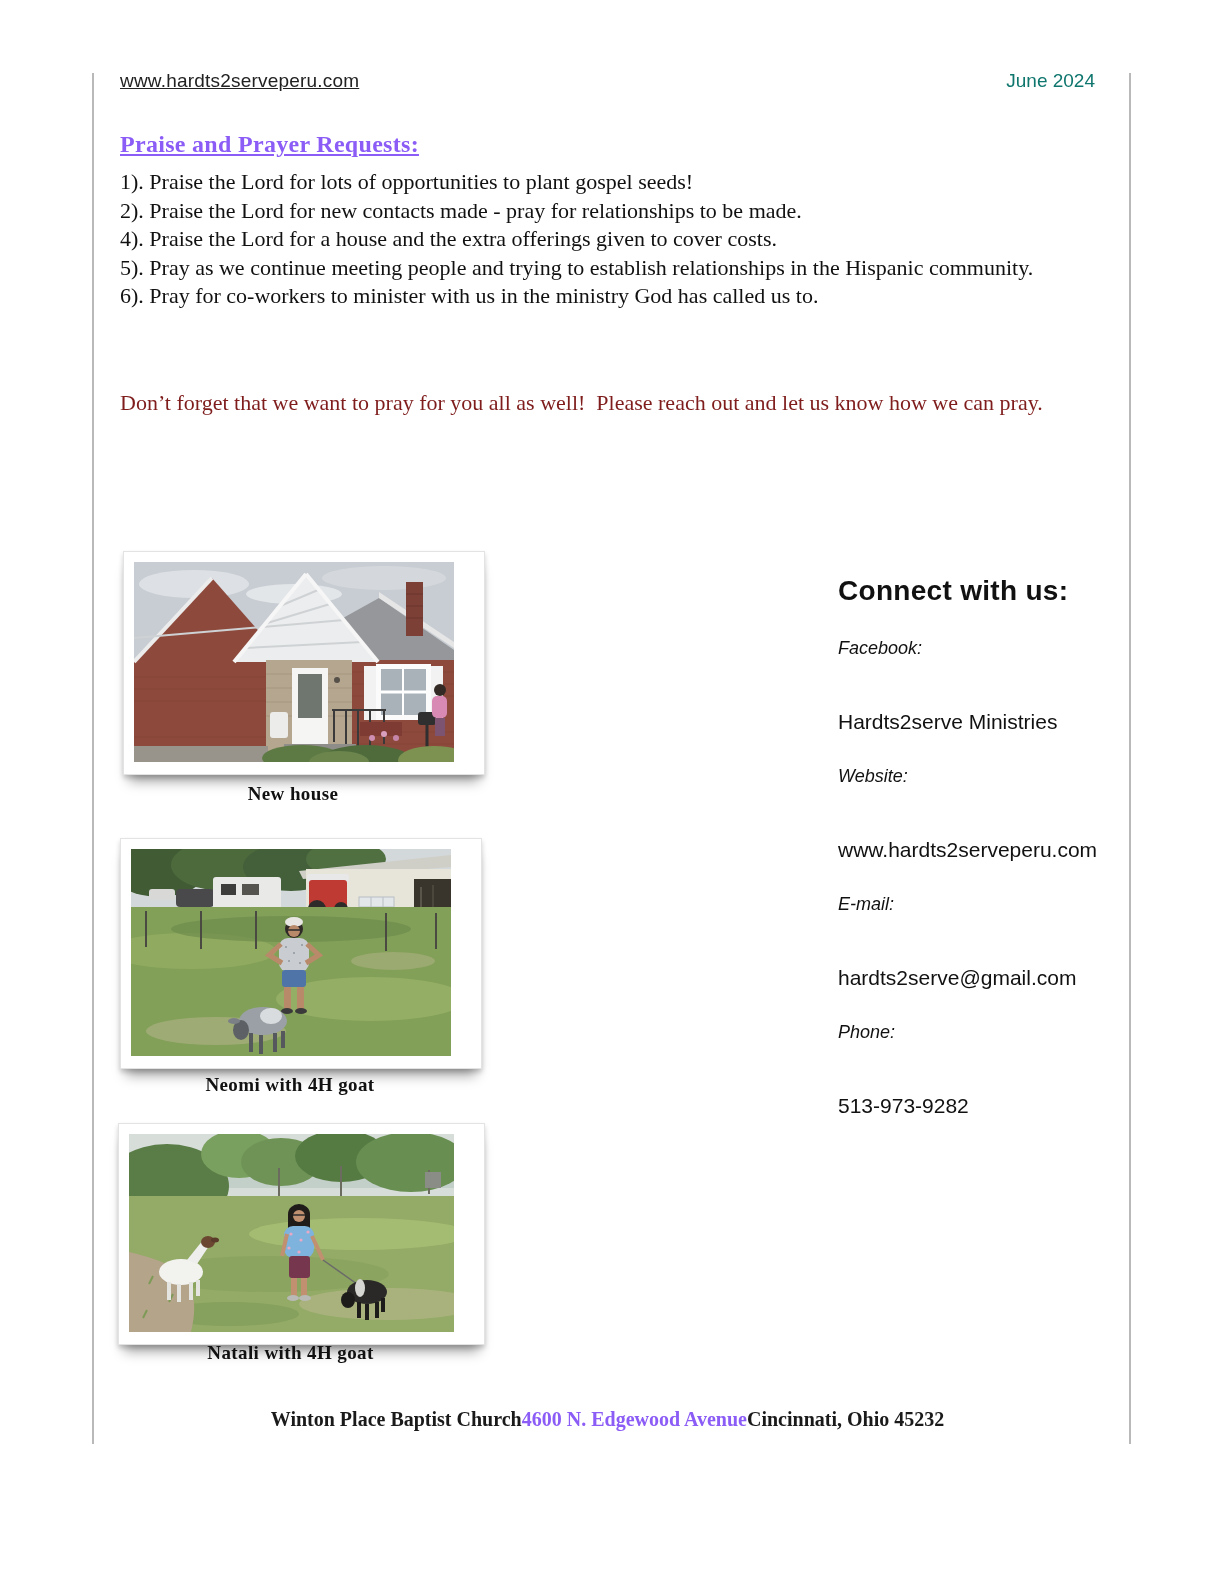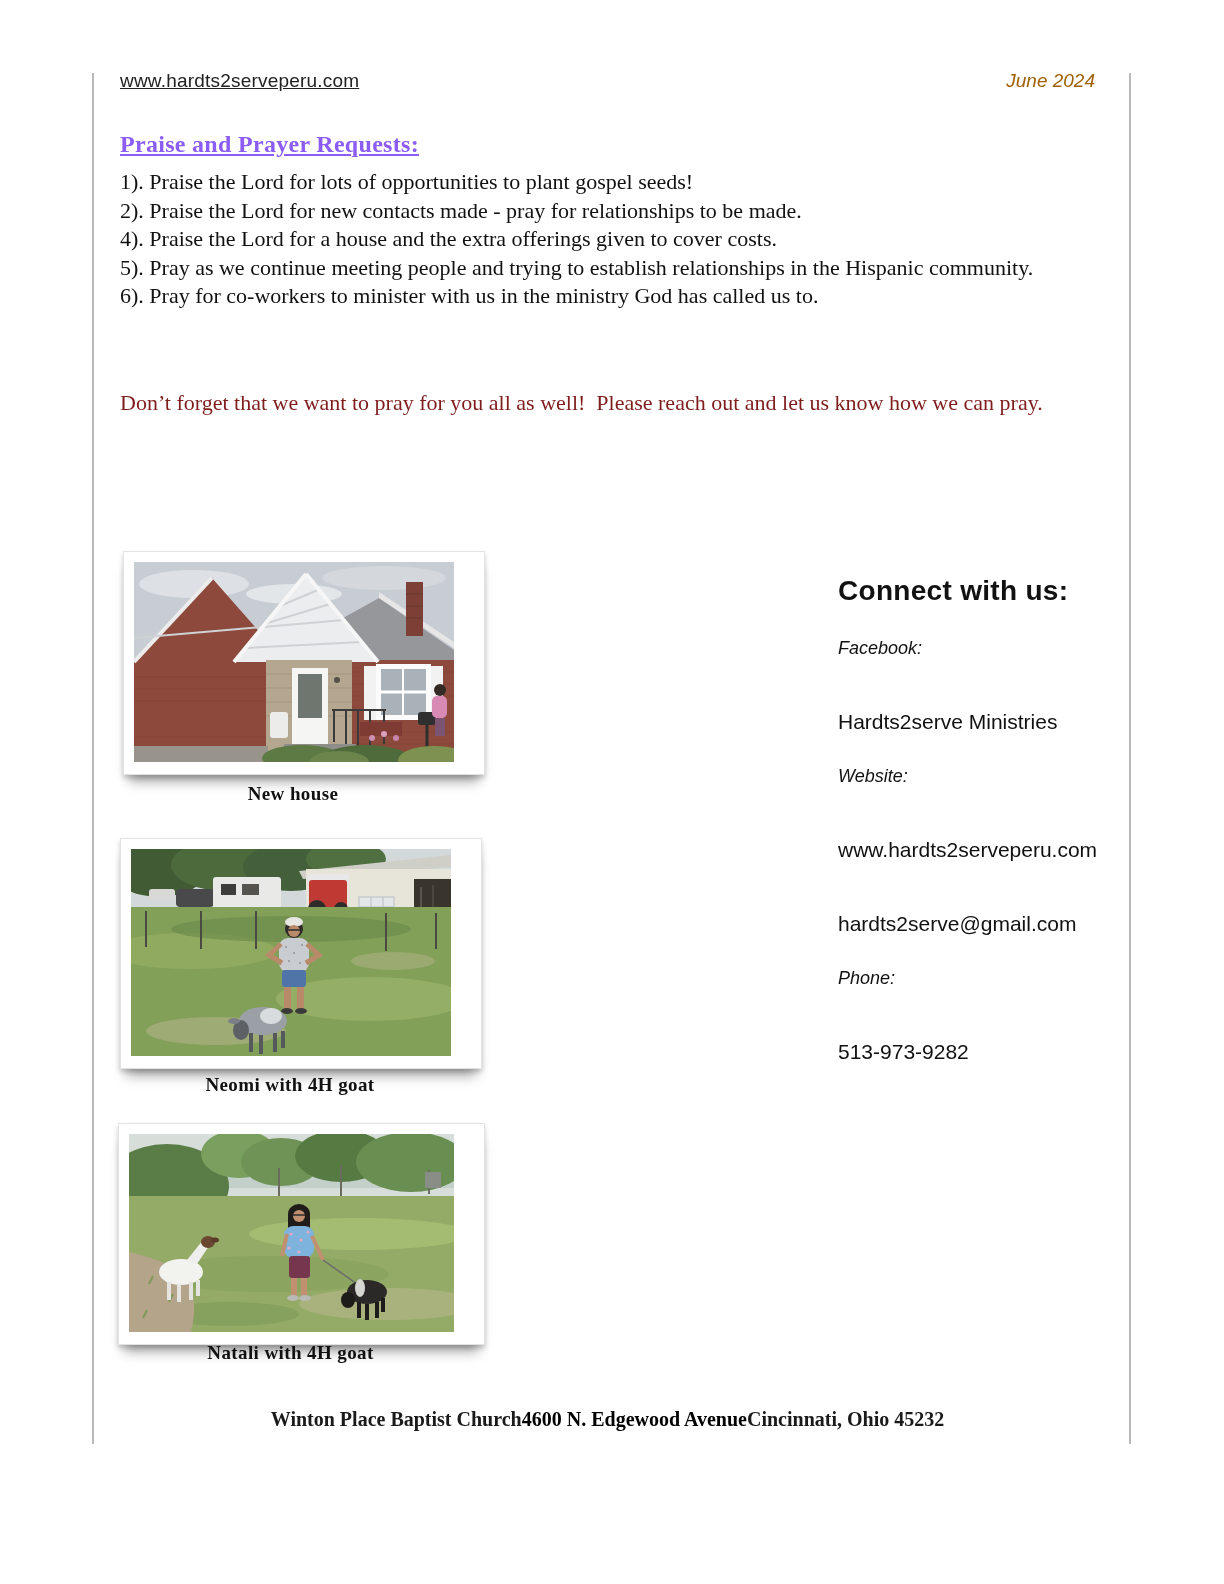--- a/index.html
+++ b/index.html
@@ -7,21 +7,21 @@
     width:1224px;height:1584px;position:relative;background:#ffffff;
     font-family:"Liberation Serif", serif;color:#1a1a1a;overflow:hidden;
   }
   .vline{position:absolute;top:73px;height:1371px;width:2px;background:#b9b9b9;}
   .vline.left{left:92px;}
   .vline.right{left:1129px;}
 
   
   .header{position:absolute;left:120px;top:70px;width:975px;display:flex;justify-content:space-between;align-items:baseline;font-family:"Liberation Sans", sans-serif;font-size:19px;color:#222;}
   .site-link{color:#222;text-decoration:underline;letter-spacing:.2px;}
-  .hdr-date{color:#a16207;font-style:italic;}
+  .hdr-date{color:#0f766e;}
 
   
   .prayer-heading{
     position:absolute;left:120px;top:131px;margin:0;
     font-size:24px;font-weight:bold;color:#8b5cf6;text-decoration:underline;
     letter-spacing:.3px;
   }
   .prayer-list{position:absolute;left:120px;top:168px;width:978px;font-size:22px;line-height:28.5px;color:#111;}
   .prayer-item{margin:0;}
   .closing{position:absolute;left:120px;top:388px;width:978px;font-size:22px;line-height:29px;color:#7f1d1d;white-space:pre-wrap;margin:0;}
@@ -43,21 +43,21 @@
   .connect-heading{font-size:28px;font-weight:bold;margin:0 0 24px 0;letter-spacing:.3px;}
   .connect-entry{margin:0 0 20px 0;}
   .connect-label{font-style:italic;font-size:18px;line-height:34px;}
   .connect-value{font-size:21px;line-height:34px;margin-top:40px;}
 
   
   .footer{
     position:absolute;left:120px;top:1408px;width:975px;display:flex;justify-content:center;
     font-family:Liberation Serif, serif;font-weight:bold;font-size:20px;color:#1a1a1a;
   }
-  .footer .addr{color:#000000;}
+  .footer .addr{color:#8b5cf6;}
 </style>
 </head>
 <body>
 
 <div class="vline left"></div>
 <div class="vline right"></div>
 
 <div class="header">
   <a href="#" class="site-link">www.hardts2serveperu.com</a>
   <span class="hdr-date">June 2024</span>
@@ -323,20 +323,21 @@
   <h3 class="connect-heading">Connect with us:</h3>
   <div class="connect-entry">
     <div class="connect-label">Facebook:</div>
     <div class="connect-value">Hardts2serve Ministries</div>
   </div>
   <div class="connect-entry">
     <div class="connect-label">Website:</div>
     <div class="connect-value">www.hardts2serveperu.com</div>
   </div>
   <div class="connect-entry">
+    <div class="connect-label">E-mail:</div>
     <div class="connect-value">hardts2serve@gmail.com</div>
   </div>
   <div class="connect-entry">
     <div class="connect-label">Phone:</div>
     <div class="connect-value">513-973-9282</div>
   </div>
 </div>
 
 <div class="footer">
   <span>Winton Place Baptist Church</span>

